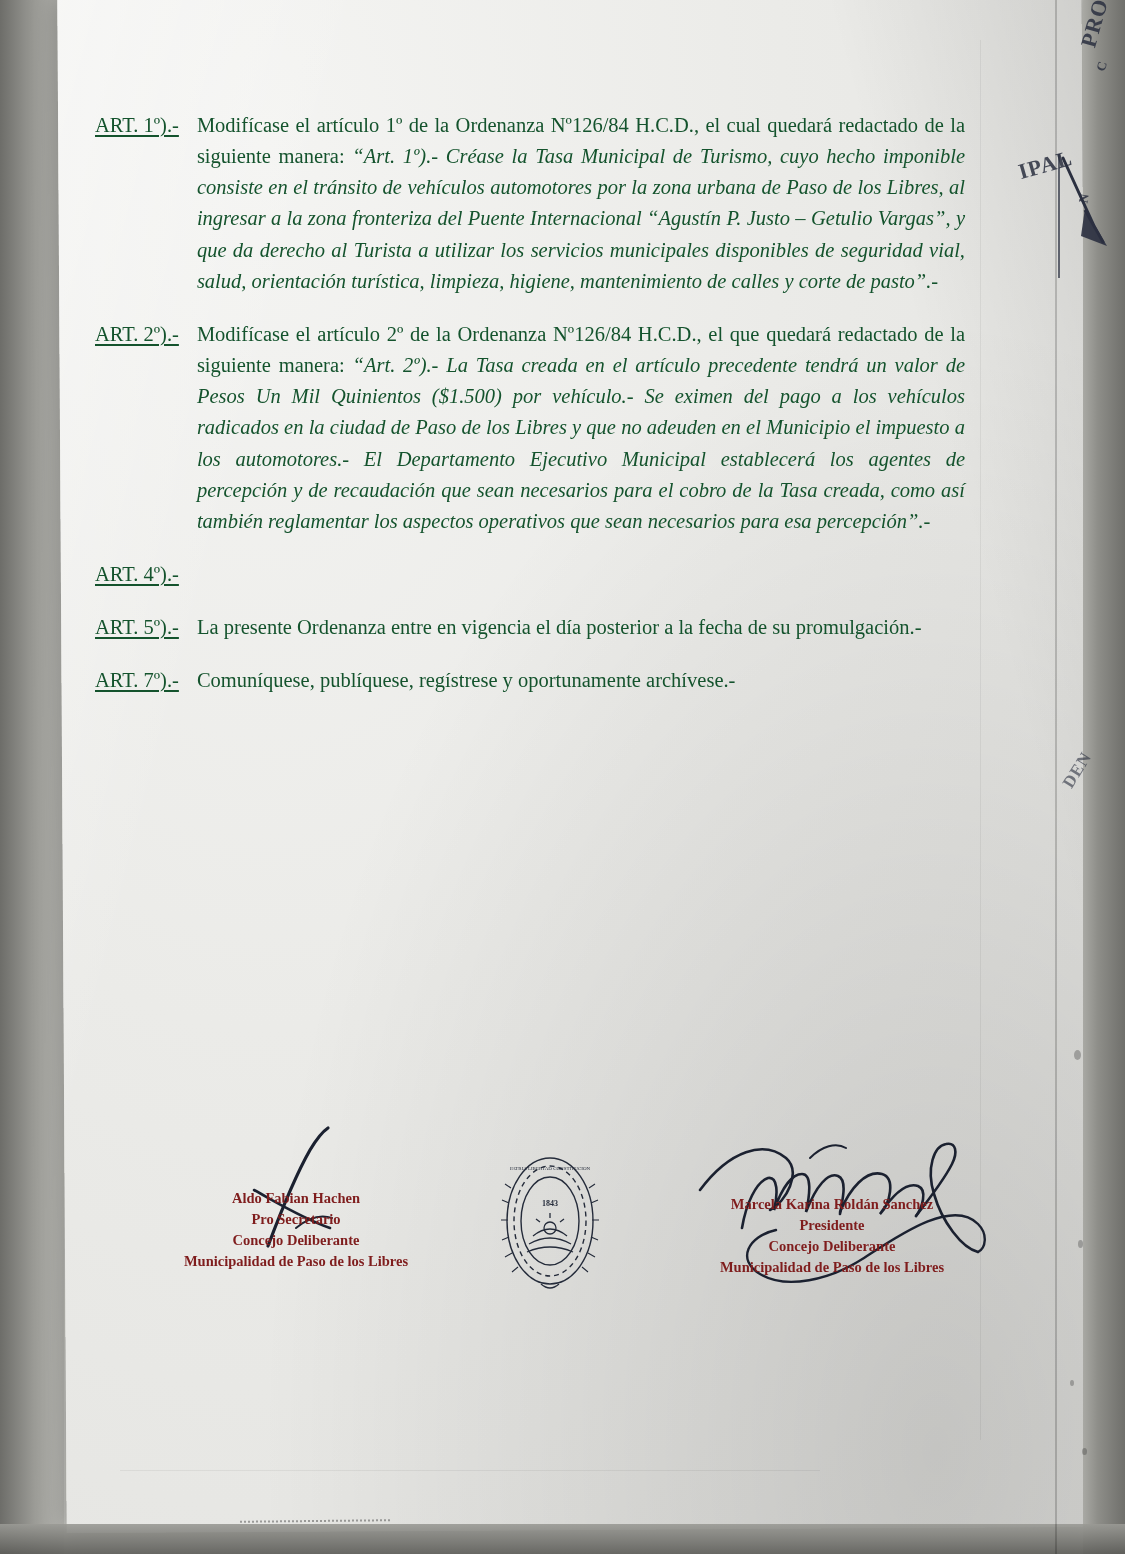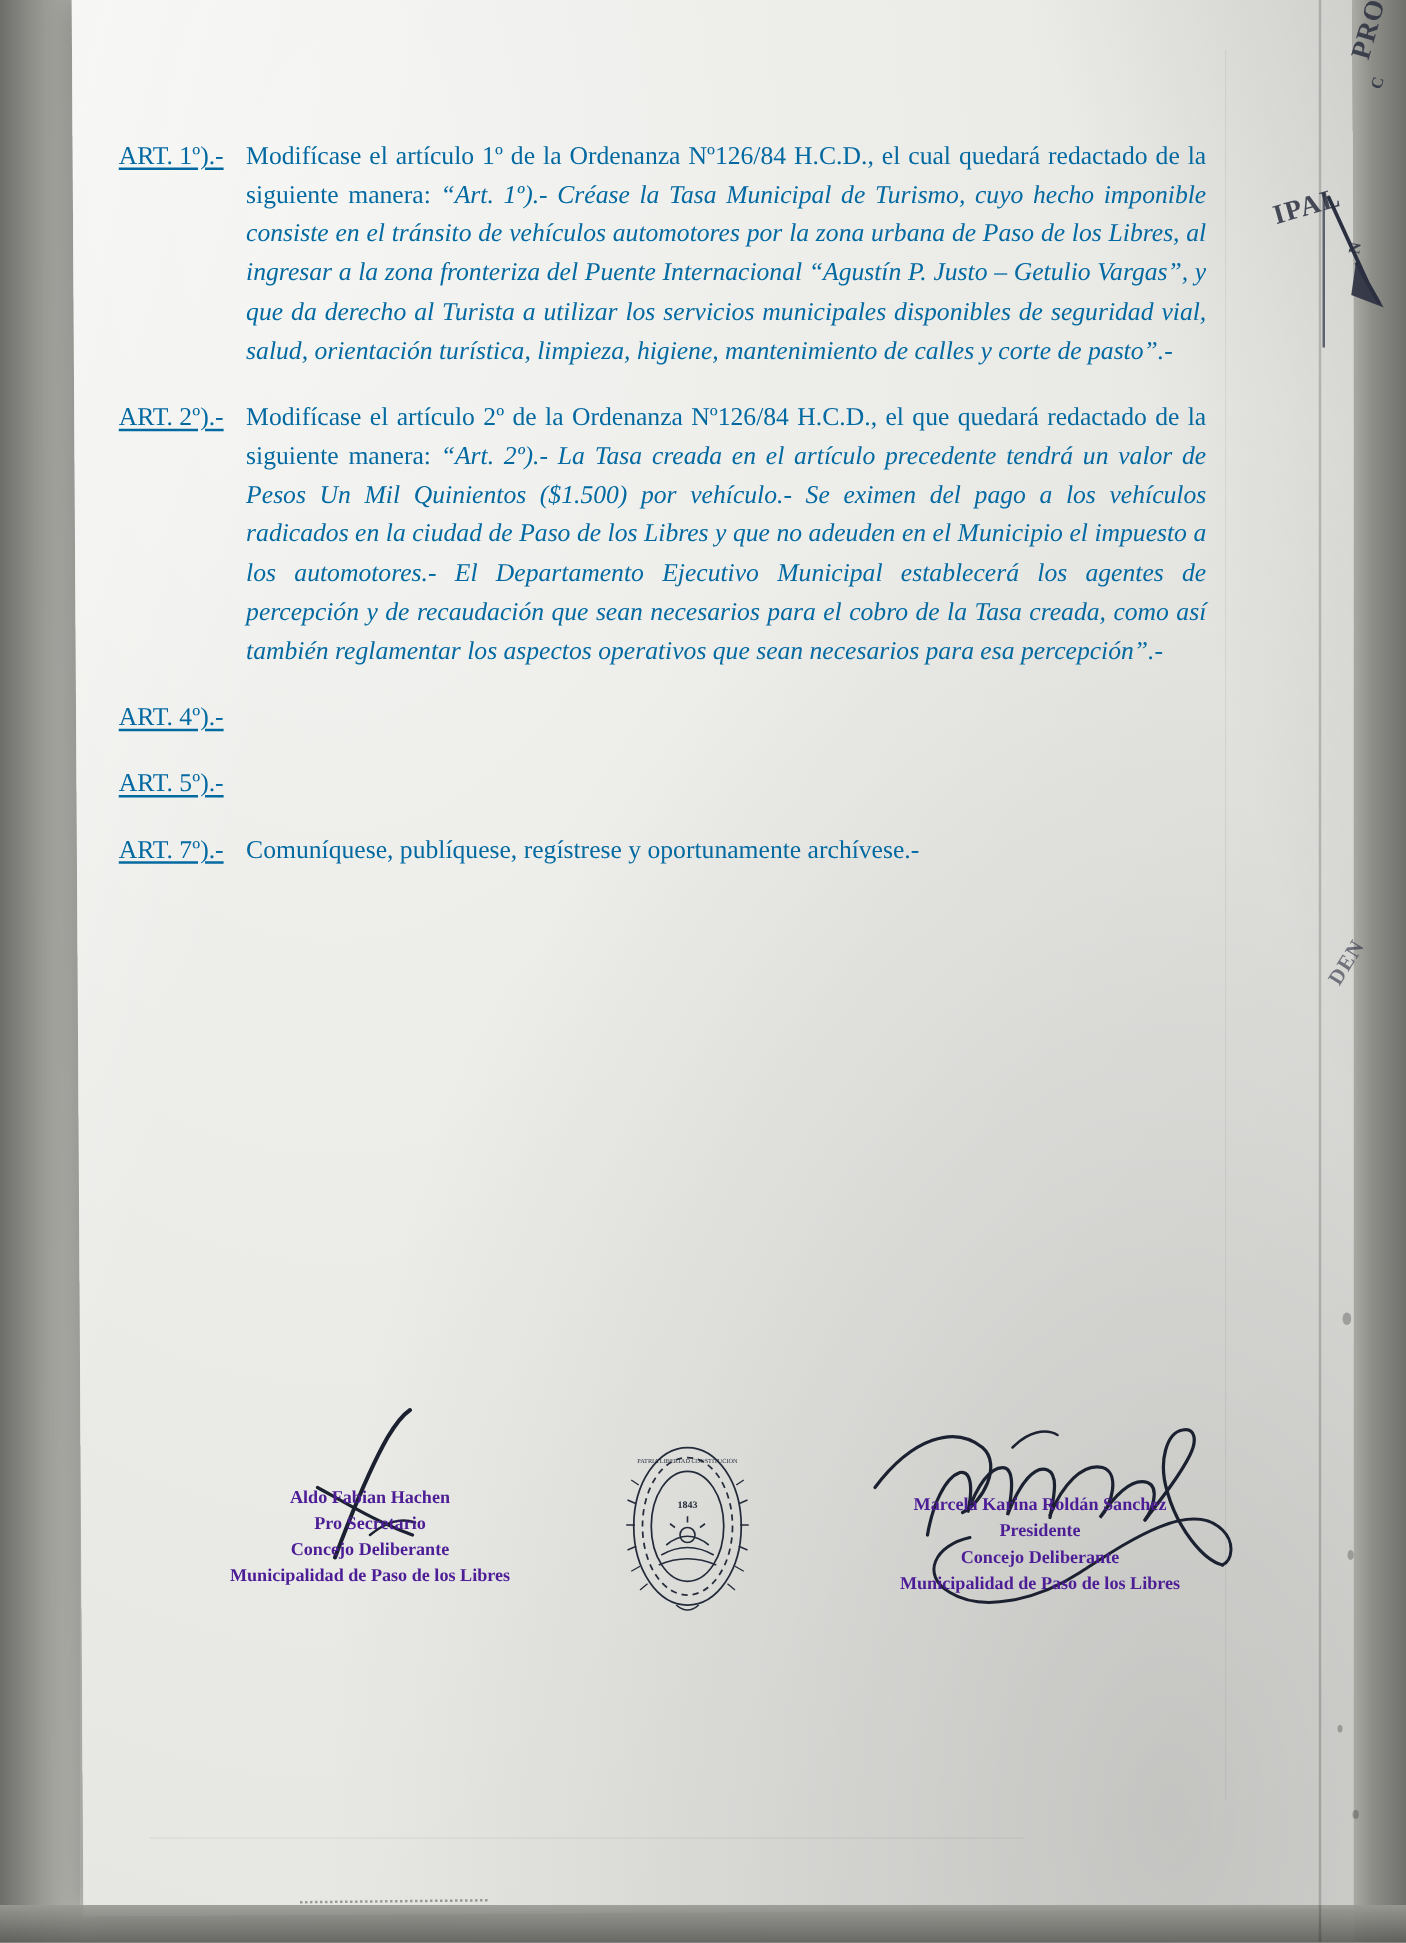--- a/index.html
+++ b/index.html
@@ -69,21 +69,21 @@
     position: absolute;
     left: 95px;
     top: 110px;
     width: 870px;
   }
   .art {
     display: flex;
     margin-bottom: 22px;
     font-size: 20.5px;
     line-height: 1.52;
-    color: #0369a1;
+    color: #14532d;
   }
   .art .tag {
     flex: 0 0 auto;
     white-space: nowrap;
     text-decoration: underline;
     text-underline-offset: 3px;
     padding-right: 7px;
   }
   .art .body {
     flex: 1 1 auto;
@@ -96,21 +96,21 @@
   }
 
   
   .sig-left, .sig-right {
     position: absolute;
     text-align: center;
     font-family: "Liberation Serif", serif;
     font-weight: bold;
     font-size: 14.5px;
     line-height: 1.45;
-    color: #4c1d95;
+    color: #7f1d1d;
   }
   .sig-left { left: 146px; top: 1188px; width: 300px; }
   .sig-right { left: 672px; top: 1194px; width: 320px; }
 
   
   .seal {
     position: absolute;
     left: 497px;
     top: 1148px;
     width: 106px;
@@ -212,20 +212,21 @@
       <span class="body"><span>Modifícase el artículo 2º de la Ordenanza Nº126/84 H.C.D., el que quedará redactado de la siguiente manera: </span><em>“Art. 2º).- La Tasa creada en el artículo precedente tendrá un valor de Pesos Un Mil Quinientos ($1.500) por vehículo.- Se eximen del pago a los vehículos radicados en la ciudad de Paso de los Libres y que no adeuden en el Municipio el impuesto a los automotores.- El Departamento Ejecutivo Municipal establecerá los agentes de percepción y de recaudación que sean necesarios para el cobro de la Tasa creada, como así también reglamentar los aspectos operativos que sean necesarios para esa percepción”.-</em></span>
     </div>
 
 
     <div class="art">
       <span class="tag">ART. 4º).-</span>
     </div>
 
     <div class="art">
       <span class="tag">ART. 5º).-</span>
+      <span class="body">La presente Ordenanza entre en vigencia el día posterior a la fecha de su promulgación.-</span>
     </div>
 
 
     <div class="art">
       <span class="tag">ART. 7º).-</span>
       <span class="body">Comuníquese, publíquese, regístrese y oportunamente archívese.-</span>
     </div>
 
   </div>
 

